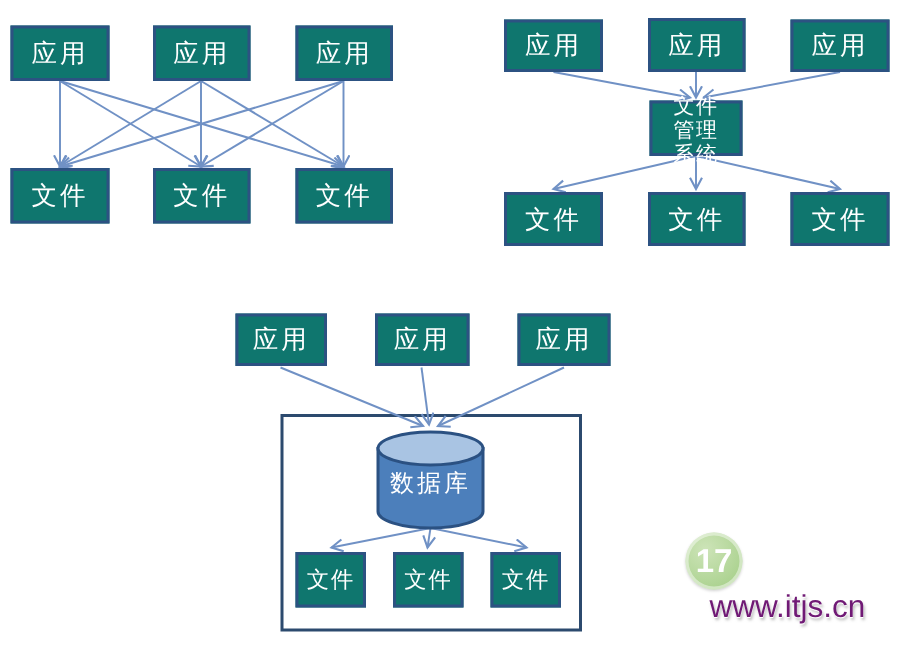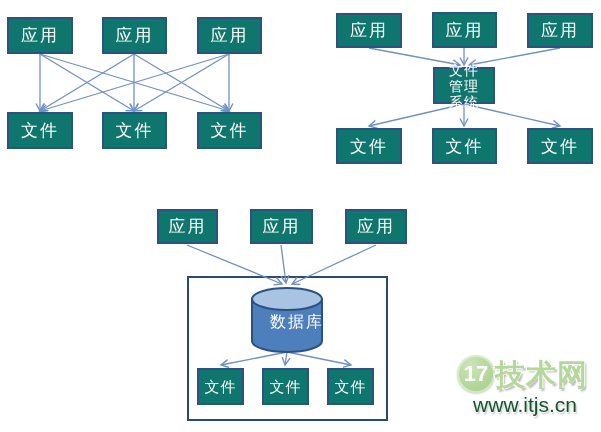--- a/index.html
+++ b/index.html
@@ -18,40 +18,40 @@
   .node-manager {
     font-size:14px; line-height:16px; letter-spacing:1px;
     padding:0 8px; text-align:center; word-break:break-all;
   }
   .db-container {
     position:absolute; box-sizing:border-box; z-index:1;
     border:2px solid #2c4a6e; background:transparent;
   }
   .db-label {
     position:absolute; z-index:3; color:#ffffff; font-size:16px;
-    letter-spacing:2px; text-align:right;
+    letter-spacing:2px; text-align:center;
   }
   .wm-logo {
     position:absolute; left:457px; top:355px; width:38px; height:38px;
     border-radius:50%; z-index:5;
     background:radial-gradient(circle at 35% 30%, #cde4b8, #a0cc82);
     box-shadow:0 1px 2px rgba(0,0,0,0.18), inset 0 0 0 2px rgba(255,255,255,0.45);
     color:#ffffff; font-weight:bold; font-size:22px;
     display:flex; align-items:center; justify-content:center;
   }
   .wm-name {
     position:absolute; left:495px; top:356px; width:100px; height:38px; z-index:5;
     font-size:30px; font-weight:bold; color:#b5d79c; line-height:38px;
     letter-spacing:1px; white-space:nowrap;
     text-shadow:-1px -1px 0 #ffffff, 1px -1px 0 #ffffff, -1px 1px 0 #ffffff,
                  2px 2px 2px rgba(130,130,130,0.55);
   }
   .wm-url {
     position:absolute; left:458px; top:393px; width:134px; z-index:5;
-    text-align:center; font-size:21px; color:#14532d; white-space:nowrap;
+    text-align:center; font-size:21px; color:#701a75; white-space:nowrap;
     text-shadow:0 1px 0 #ffffff, 1px 2px 2px rgba(140,140,140,0.6);
   }
 </style>
 </head>
 <body>
 
 <div class="canvas">
 
   <div class="db-container" style="left:187px; top:276px; width:201px; height:145px;"></div>
 
@@ -115,16 +115,15 @@
 
   <div class="node" style="left:157px; top:209px; width:61px; height:35px;">应用</div>
   <div class="node" style="left:250px; top:209px; width:63px; height:35px;">应用</div>
   <div class="node" style="left:345px; top:209px; width:62px; height:35px;">应用</div>
   <div class="db-label" style="left:250px; top:312px; width:74px;">数据库</div>
   <div class="node node-sm" style="left:197px; top:368px; width:47px; height:37px;">文件</div>
   <div class="node node-sm" style="left:262px; top:368px; width:47px; height:37px;">文件</div>
   <div class="node node-sm" style="left:327px; top:368px; width:47px; height:37px;">文件</div>
 
   <div class="wm-logo">17</div>
-  <div class="wm-name">技术网</div>
   <div class="wm-url">www.itjs.cn</div>
 
 </div>
 
 </body></html>

